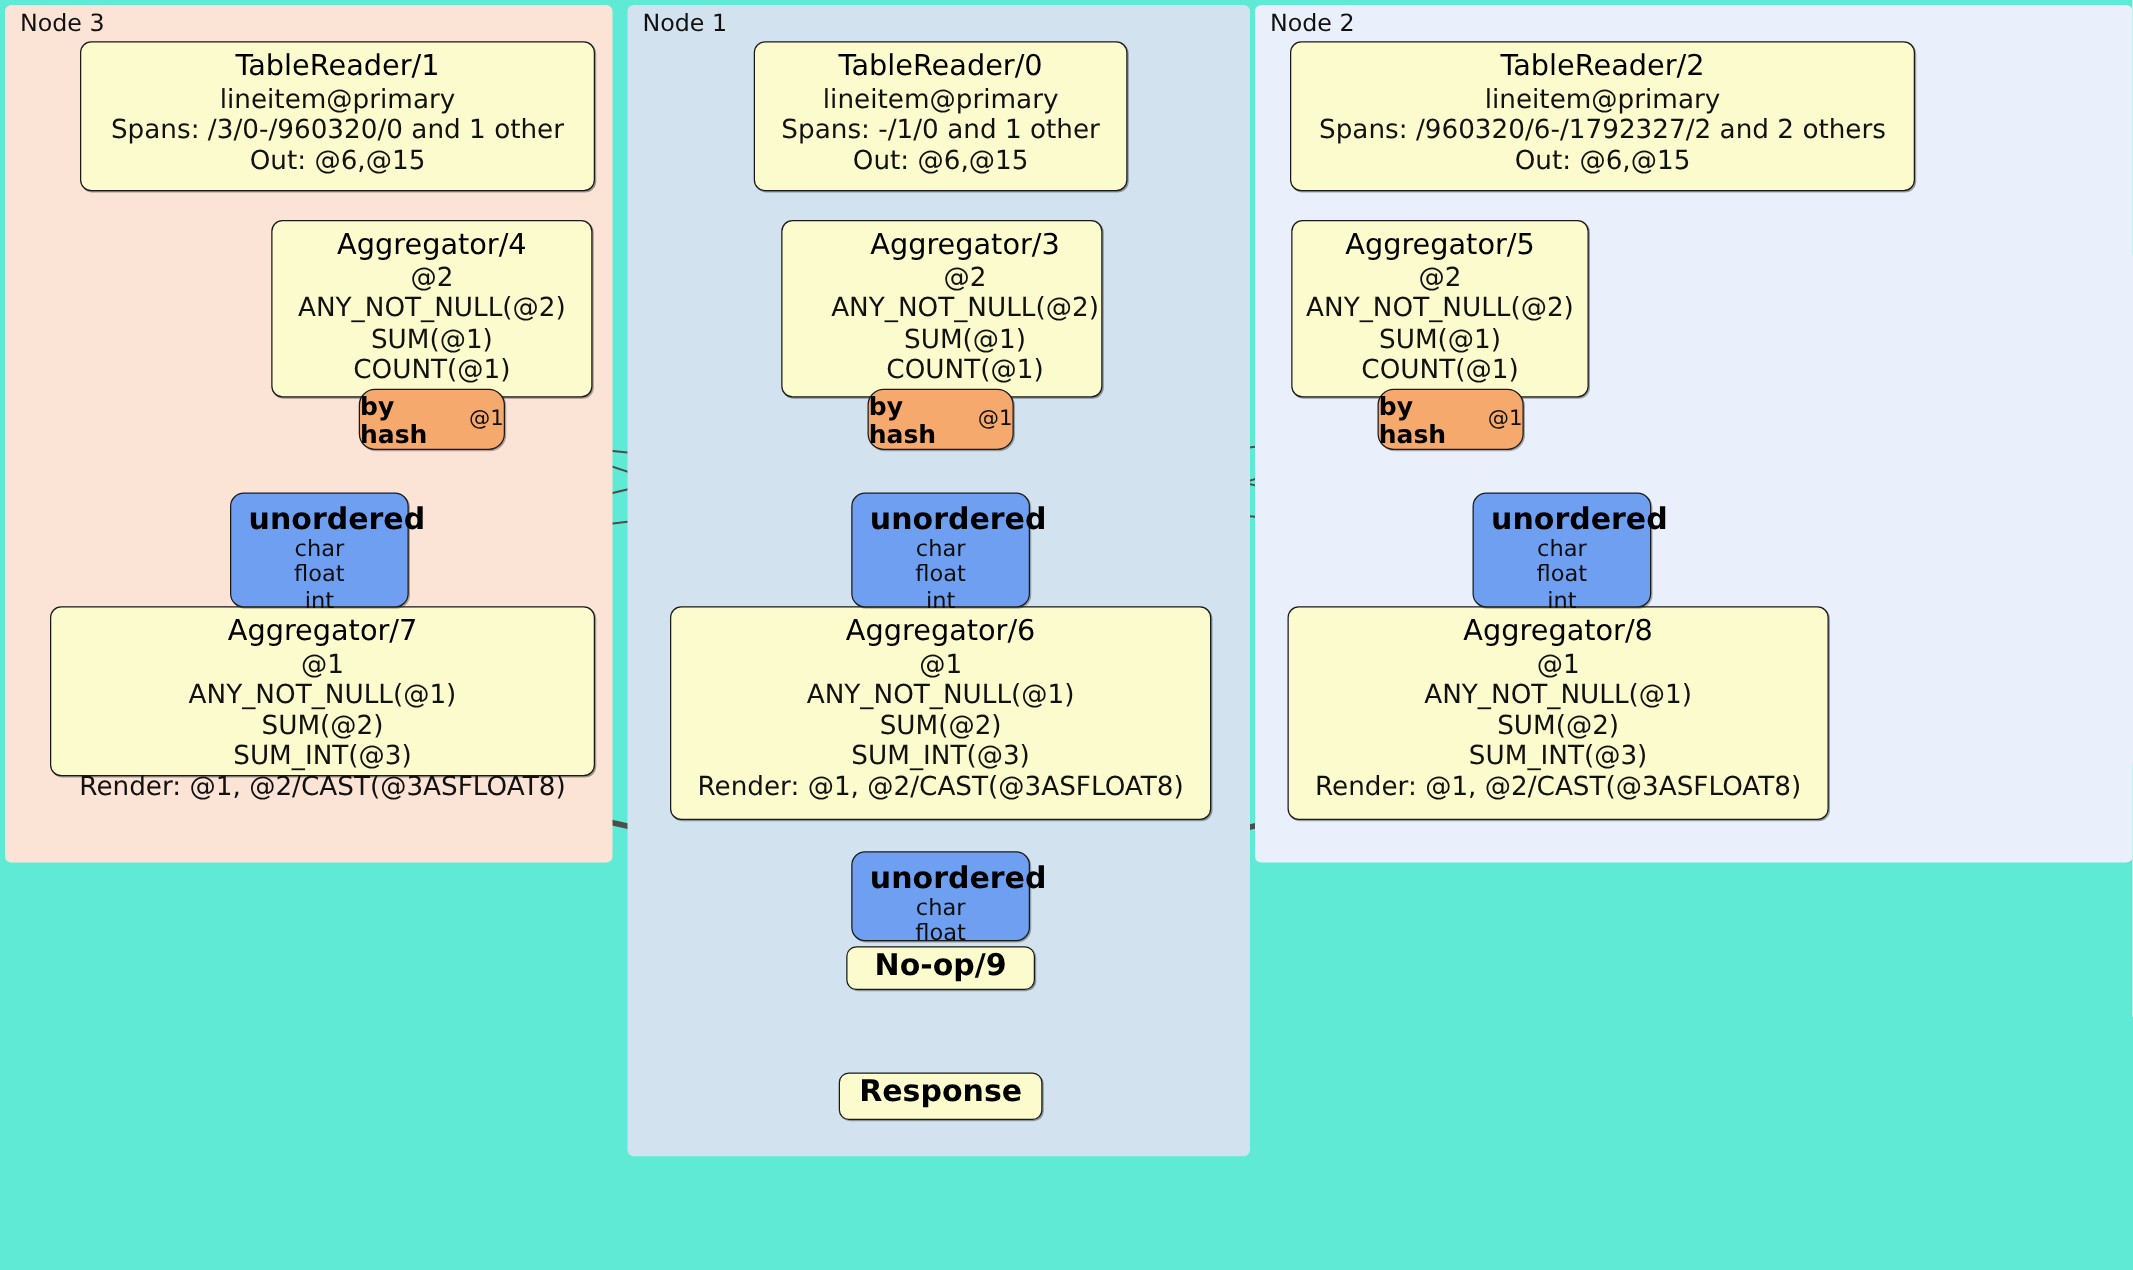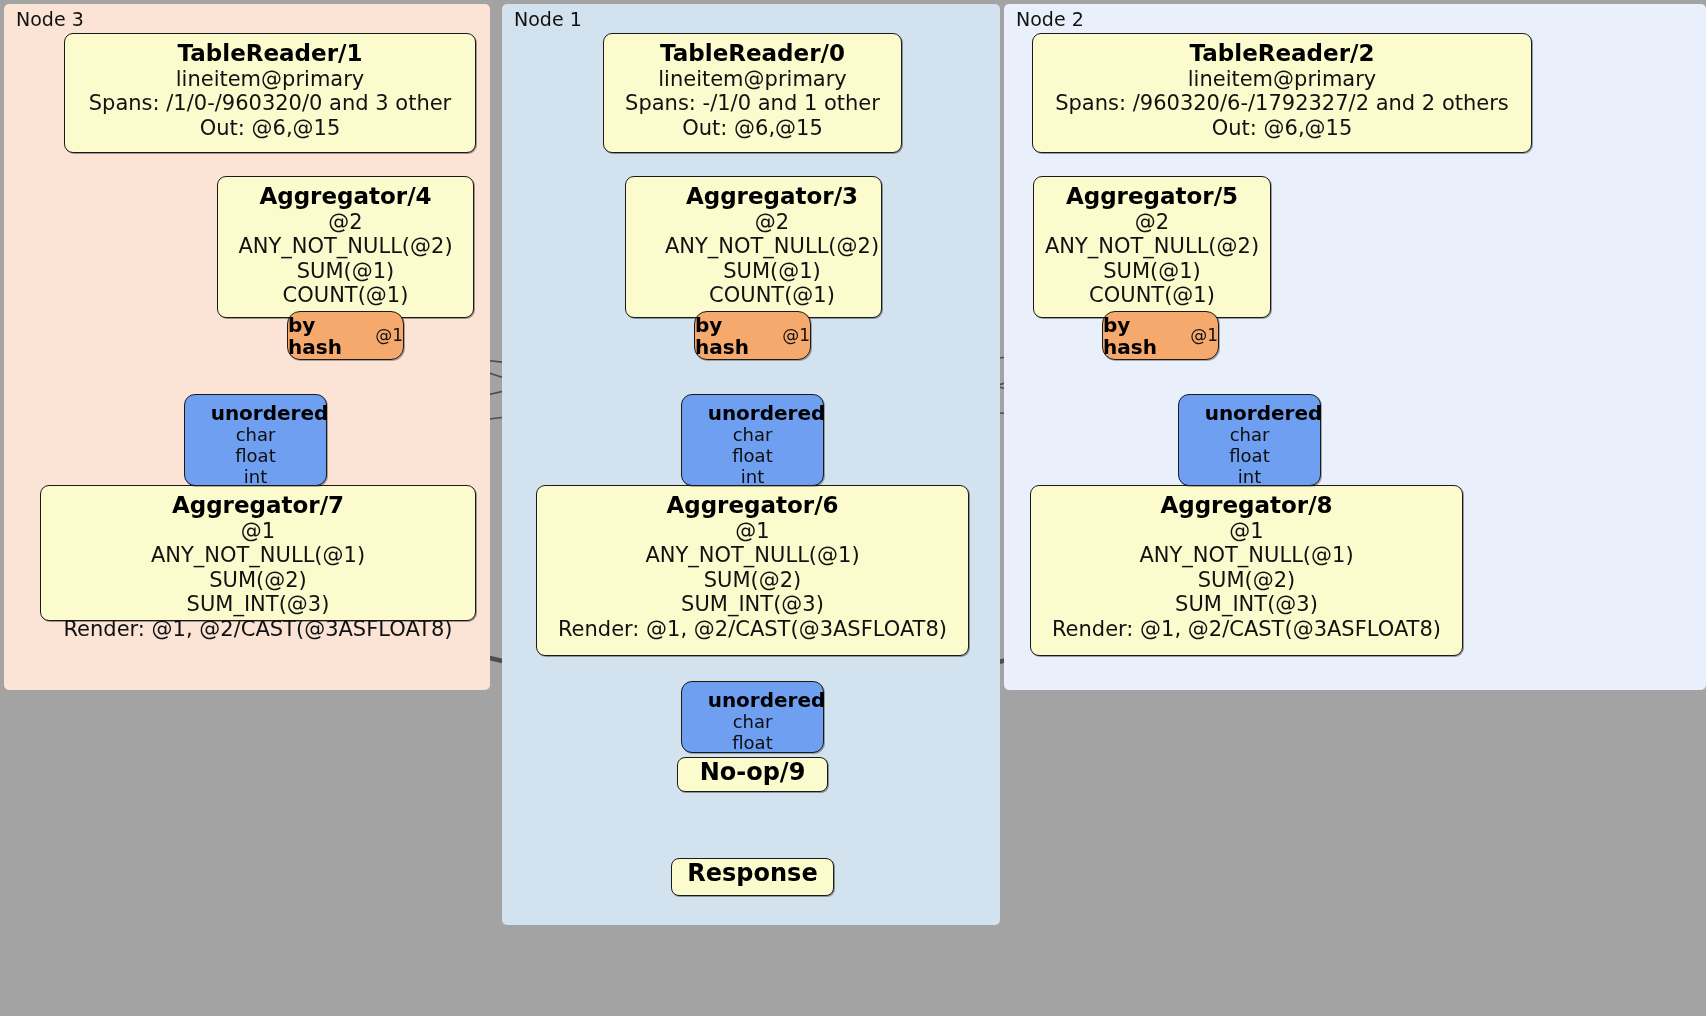--- a/index.html
+++ b/index.html
@@ -7,21 +7,21 @@
     padding: 0;
     background: #ffffff;
   }
   body {
     font-family: "DejaVu Sans", "Liberation Sans", sans-serif;
   }
   #canvas {
     position: relative;
     width: 1706px;
     height: 1016px;
-    background: #a3a3a3;
+    background: #5eead4;
     overflow: hidden;
   }
   #edge-layer {
     position: absolute;
     left: 0;
     top: 0;
     width: 1706px;
     height: 1016px;
     pointer-events: none;
   }
@@ -44,21 +44,21 @@
     box-sizing: border-box;
     display: flex;
     flex-direction: column;
     align-items: center;
     justify-content: flex-start;
     padding: 7px 10px 8px 10px;
     box-shadow: 1px 1px 0 rgba(0,0,0,0.35);
   }
   .proc-title {
     font-size: 23px;
-    font-weight: bold;
+    font-weight: normal;
     color: #000000;
     line-height: 1.12;
     white-space: nowrap;
   }
   .proc-line {
     font-size: 21px;
     color: #111111;
     line-height: 1.17;
     white-space: nowrap;
   }
@@ -92,21 +92,21 @@
     border-radius: 11px;
     box-sizing: border-box;
     display: flex;
     flex-direction: column;
     align-items: center;
     justify-content: flex-start;
     padding-top: 7px;
     box-shadow: 1px 1px 0 rgba(0,0,0,0.3);
   }
   .sync-title {
-    font-size: 20px;
+    font-size: 24px;
     font-weight: bold;
     color: #000;
     line-height: 1.15;
     margin-left: 28px;
   }
   .sync-line {
     font-size: 18px;
     color: #0d0d0d;
     line-height: 1.16;
   }
@@ -185,21 +185,21 @@
     </g>
 
     <g stroke="#4d4d4d" stroke-width="4" fill="none" marker-end="url(#arrowThick)">
       <path d="M 752 790 L 752 855"></path>
     </g>
   </svg>
 
   <div class="proc-box z-mid" style="left:64px; top:33px; width:412px; height:120px;">
     <div class="proc-title">TableReader/1</div>
     <div class="proc-line">lineitem@primary</div>
-    <div class="proc-line">Spans: /1/0-/960320/0 and 3 other</div>
+    <div class="proc-line">Spans: /3/0-/960320/0 and 1 other</div>
     <div class="proc-line">Out: @6,@15</div>
   </div>
 
   <div class="proc-box z-mid" style="left:217px; top:176px; width:257px; height:142px;">
     <div class="proc-title">Aggregator/4</div>
     <div class="proc-line">@2</div>
     <div class="proc-line">ANY_NOT_NULL(@2)</div>
     <div class="proc-line">SUM(@1)</div>
     <div class="proc-line">COUNT(@1)</div>
   </div>

